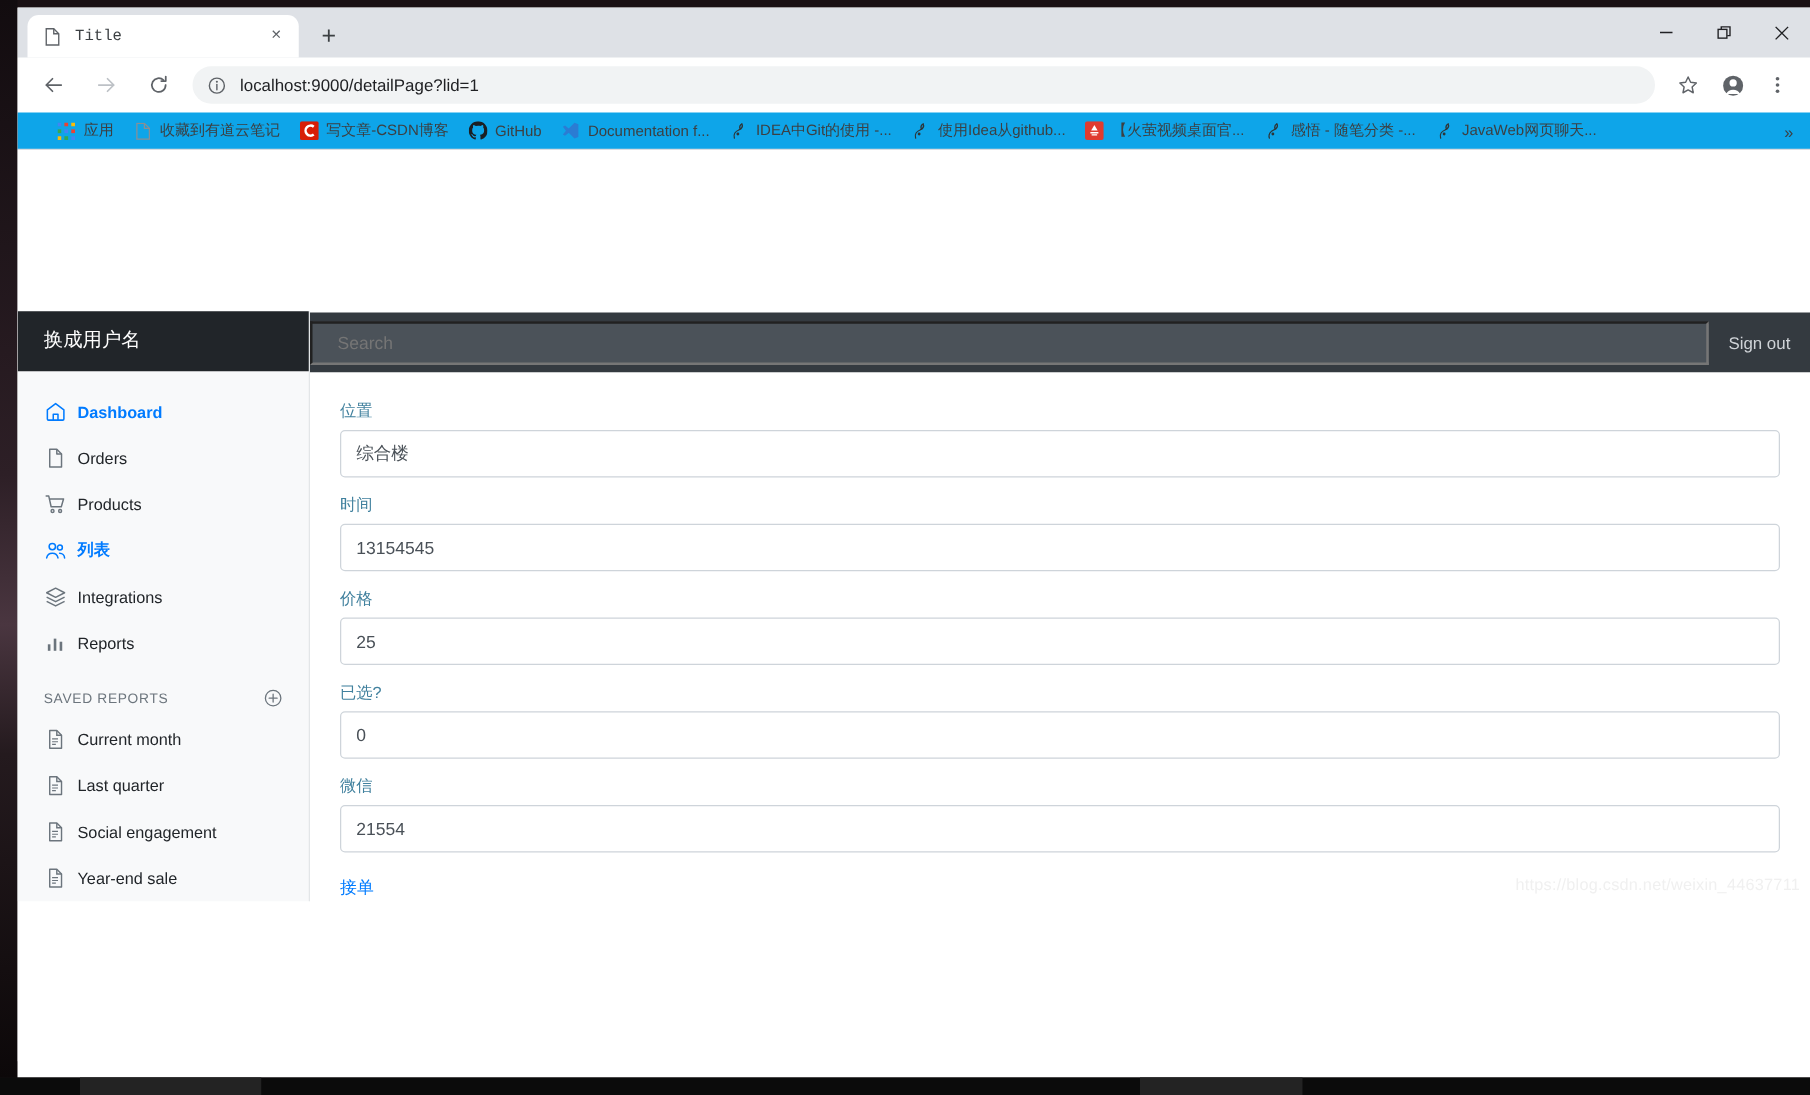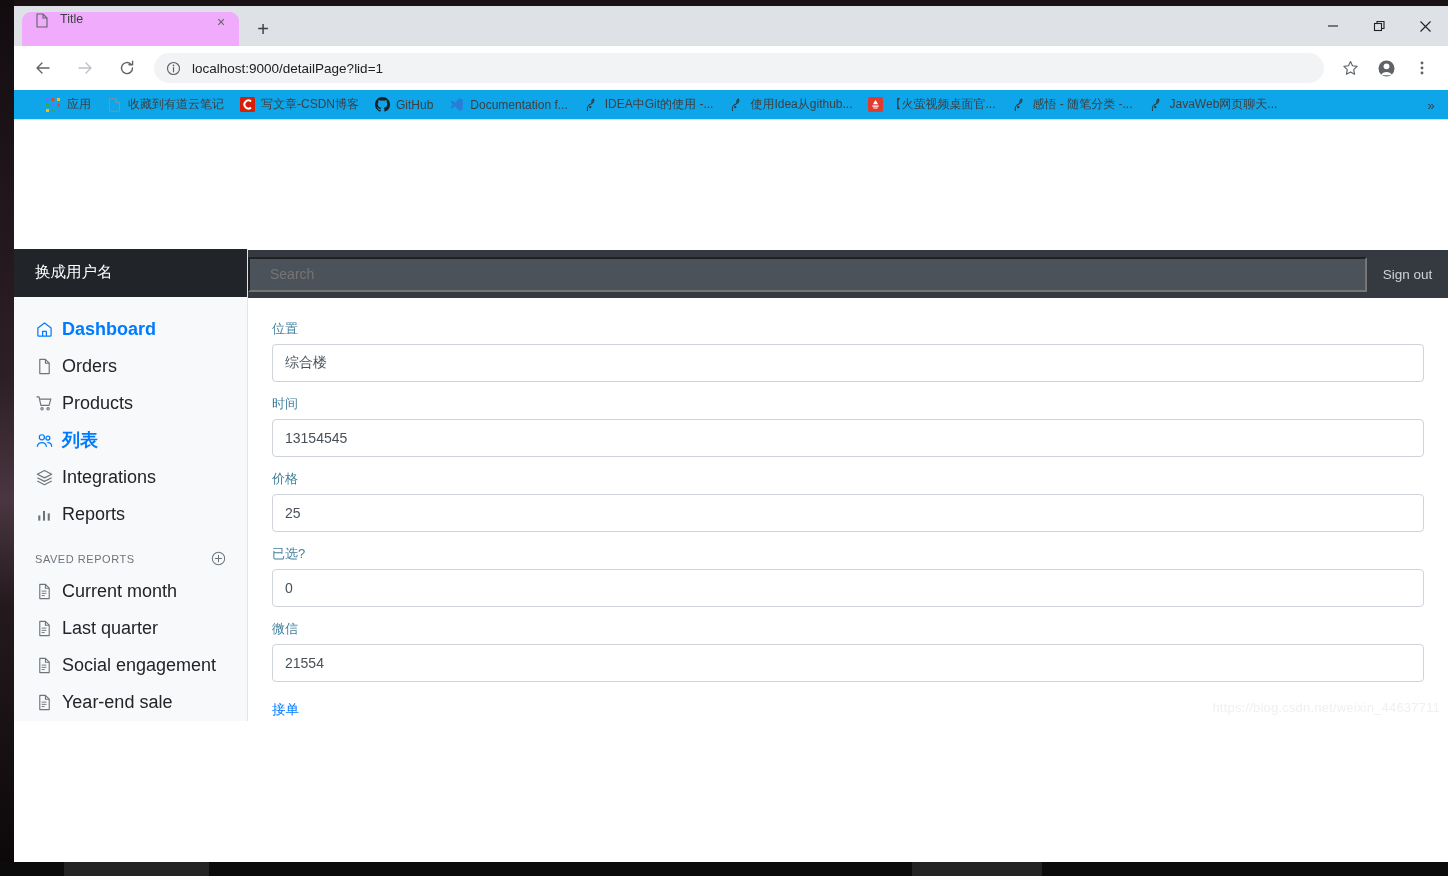--- a/index.html
+++ b/index.html
@@ -27,25 +27,26 @@
   
   .tabstrip {
     position: relative;
     height: 40px;
     background: #dee1e6;
     display: flex; align-items: flex-end;
   }
   .tab {
     margin-left: 8px;
     width: 217px; height: 34px;
-    background: #f0abfc;
+    background: #ffffff;
     border-radius: 9px 9px 0 0;
-    display: flex; 
+    display: flex; align-items: center;
     padding: 0 8px 0 12px;
     position: relative;
+    font-family: Liberation Mono, monospace;
   }
   .tab-favicon { width: 16px; height: 16px; flex: 0 0 16px; display:flex; align-items:center; justify-content:center;}
   .tab-title {
     flex: 1; font-size: 12.5px; color: #3c4043;
     margin-left: 10px; white-space: nowrap; overflow: hidden;
   }
   .tab-close {
     width: 20px; height: 20px; flex:0 0 20px;
     display: flex; align-items: center; justify-content: center;
     color: #5f6368; font-size: 14px; line-height: 1;
@@ -136,21 +137,21 @@
     background: #212529;
     color: #fff;
     display: flex; align-items: center;
     padding-left: 21px;
     font-size: 15.5px;
   }
   .nav { padding-top: 14px; }
   .nav-item {
     display: flex; align-items: center;
     height: 37px; padding-left: 21px;
-    font-size: 18px; color: #212529;
+    font-size: 13px; color: #212529;
   }
   .nav-item.active { color: #007bff; font-weight: 600; }
   .nav-ic {
     width: 18px; height: 18px; flex: 0 0 18px;
     margin-right: 9px; display: flex; align-items: center; justify-content: center;
   }
   .sect-head {
     display: flex; align-items: center; justify-content: space-between;
     padding: 18px 21px 6px 21px;
     font-size: 11px; letter-spacing: .55px;

